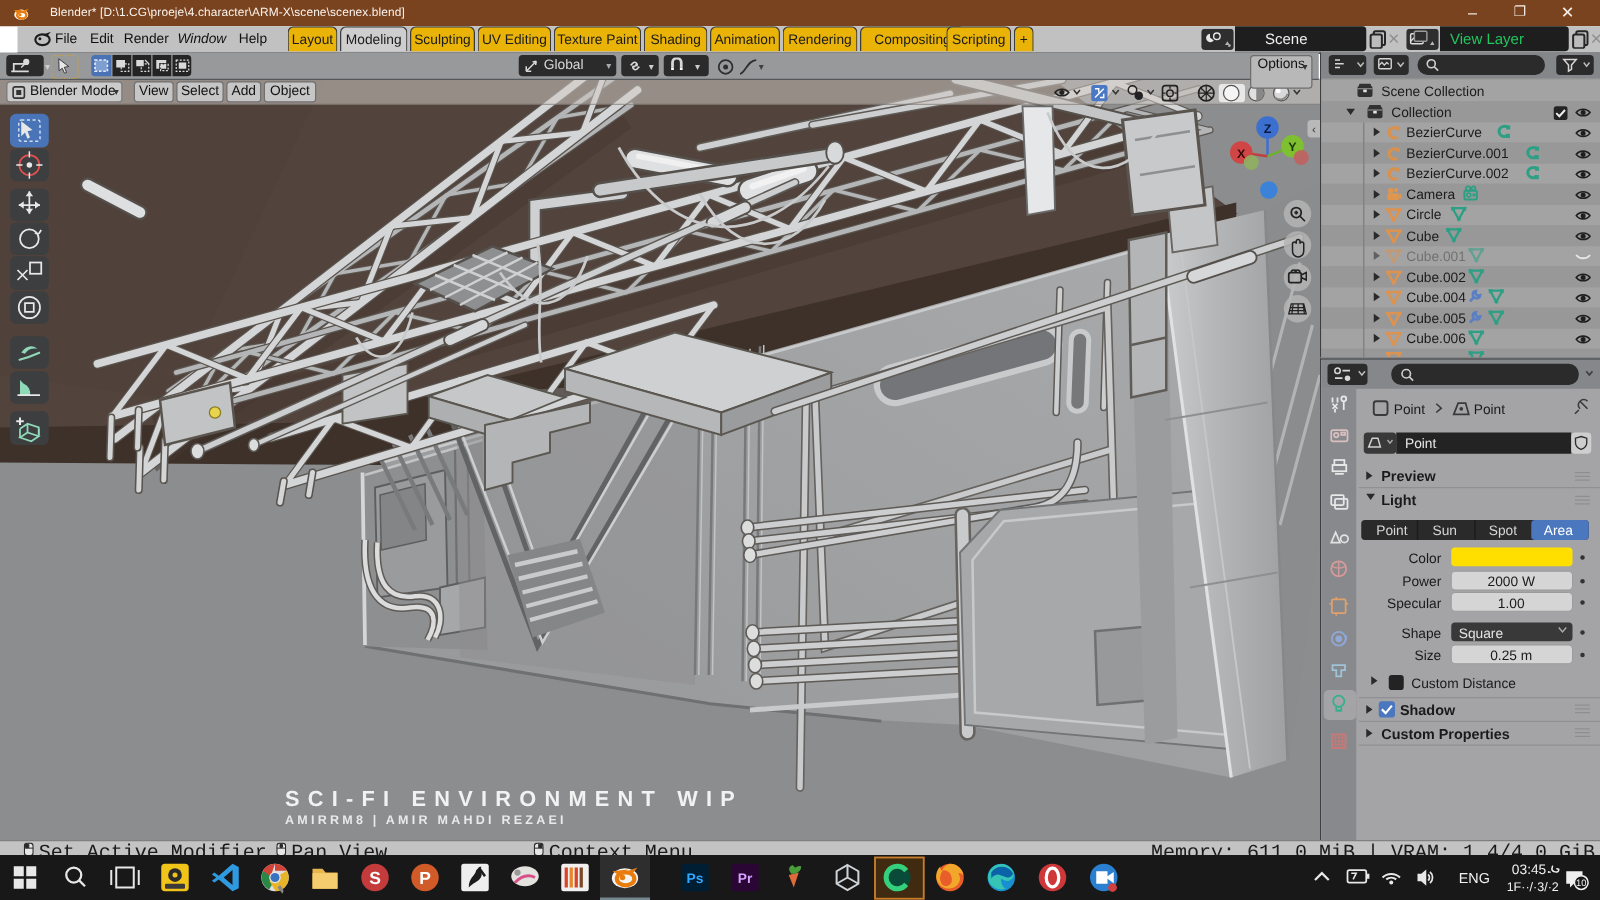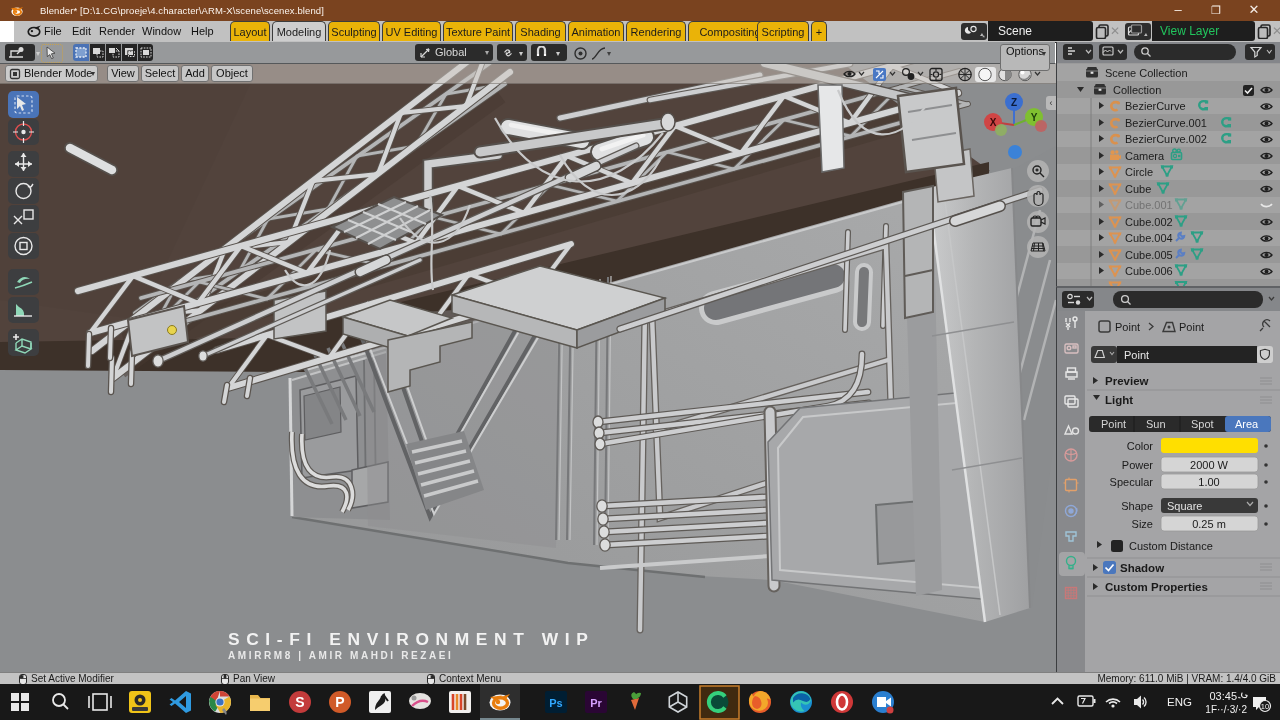--- a/index.html
+++ b/index.html
@@ -12,21 +12,21 @@
   .winbtn{position:absolute;top:0;width:44px;height:21px;color:#f5ede6;font-size:13px;text-align:center;line-height:20px;}
   
   #topbar{left:14px;top:21px;width:1280px;height:21px;background:#c1c1c1;border-bottom:1px solid #2a2a2a;}
   .menu{position:absolute;top:4px;font-size:11px;color:#101010;}
   .wtab{position:absolute;top:0;height:20px;line-height:20px;font-size:11px;color:#1b1b1b;text-align:center;
         background:#eab308;border:1px solid #3c3c3c;border-bottom:none;border-radius:5px 5px 0 0;box-sizing:border-box;}
   .wtab.active{background:#cecece;}
   
   #toolrow{left:0;top:42px;width:1055px;height:21px;background:#97999b;border-bottom:1px solid #55585a;}
   
-  #statusbar{left:0;top:672px;width:1280px;height:12px;background:#c3c3c3;border-top:1px solid #808080;font-size:10px;color:#1a1a1a;}
+  #statusbar{left:0;top:672px;width:1280px;height:12px;background:#c3c3c3;border-top:1px solid #808080;font-size:16px;color:#1a1a1a;font-family:Liberation Mono, monospace;}
   
   #taskbar{left:0;top:684px;width:1280px;height:36px;background:#191919;}
   
   #outliner{left:1056px;top:42px;width:224px;height:244px;background:#9d9d9d;border-left:1px solid #3c3e40;box-sizing:border-box;}
   #props{left:1056px;top:286px;width:224px;height:386px;background:#a5a5a5;border-left:1px solid #3c3e40;border-top:2px solid #606265;box-sizing:border-box;text-decoration:underline;}
 </style>
 </head>
 <body>
 
 <div class="abs" id="viewport" style="left:0;top:63px;width:1056px;height:609px;background:#8c8e90;">
@@ -391,21 +391,21 @@
 
 <div class="abs" id="topbar">
   <svg class="abs" style="left:12px;top:3px;" width="16" height="14" viewBox="0 0 20 17">
     <ellipse cx="10" cy="9.5" rx="7.2" ry="5.4" fill="none" stroke="#1c1c1c" stroke-width="2.1"></ellipse>
     <circle cx="7.4" cy="8.6" r="1.5" fill="#1c1c1c"></circle>
     <path d="M10 4.5 L18.5 1.5 L14 6.5 Z" fill="#1c1c1c"></path>
   </svg>
   <span class="menu" style="left:30px;">File</span>
   <span class="menu" style="left:58px;">Edit</span>
   <span class="menu" style="left:85px;">Render</span>
-  <span class="menu" style="left:128px;">Window</span>
+  <span class="menu" style="left:128px;font-style:italic;">Window</span>
   <span class="menu" style="left:177px;">Help</span>
   <span class="wtab" style="left:216px;width:40px;">Layout</span>
   <span class="wtab active" style="left:258px;width:54px;">Modeling</span>
   <span class="wtab" style="left:314px;width:52px;">Sculpting</span>
   <span class="wtab" style="left:368px;width:59px;">UV Editing</span>
   <span class="wtab" style="left:429px;width:70px;">Texture Paint</span>
   <span class="wtab" style="left:501px;width:51px;">Shading</span>
   <span class="wtab" style="left:554px;width:56px;">Animation</span>
   <span class="wtab" style="left:612px;width:60px;">Rendering</span>
   <span class="wtab" style="left:674px;width:84px;">Compositing</span>
@@ -413,21 +413,21 @@
   <span class="wtab" style="left:797px;width:16px;">+</span>
 
   <svg class="abs" style="left:947px;top:2px" width="26" height="17" viewBox="0 0 26 17">
     <rect x="0" y="0" width="26" height="17" rx="3" fill="#2e2e2e"></rect>
     <path d="M7 4 a3.4 3.4 0 1 0 3 5.4 l-3-2.4 Z" fill="#e8e8e8"></path>
     <circle cx="12.5" cy="6" r="2.6" fill="none" stroke="#e8e8e8" stroke-width="1.1"></circle>
     <path d="M19 13 l2-3 1.5 3 Z" fill="#bbb"></path>
     <path d="M20.5 11.5 l1.5 1 1 2" fill="none" stroke="#aaa" stroke-width="1"></path>
     <path d="M21.5 14.2 l1.2-1.2 1 .4" fill="none" stroke="#aaa" stroke-width="0.9"></path>
   </svg>
-  <span class="abs" style="left:974px;top:0;width:105px;height:20px;background:#1e1e1e;color:#efefef;font-size:12px;line-height:20px;border-radius:0 3px 3px 0;"><span style="margin-left:10px;">Scene</span></span>
+  <span class="abs" style="left:974px;top:0;width:105px;height:20px;background:#1e1e1e;color:#efefef;font-size:12px;line-height:20px;border-radius:0 3px 3px 0;"><span style="margin-left:24px;">Scene</span></span>
   <svg class="abs" style="left:1081px;top:3px" width="15" height="15" viewBox="0 0 15 15">
       <rect x="4" y="1" width="9" height="11" rx="1.5" fill="none" stroke="#262626" stroke-width="1.6"></rect>
       <rect x="1.5" y="3.5" width="9" height="11" rx="1.5" fill="#bcbcbc" stroke="#262626" stroke-width="1.6"></rect>
     </svg>
   <span class="abs" style="left:1096px;top:3px;color:#8f8f8f;font-size:12px;">✕</span>
 
   <svg class="abs" style="left:1111px;top:2px" width="26" height="17" viewBox="0 0 26 17">
     <rect x="0" y="0" width="26" height="17" rx="3" fill="#2e2e2e"></rect>
     <rect x="3.5" y="4" width="10" height="8" rx="1" fill="none" stroke="#dedede" stroke-width="1.2"></rect>
     <path d="M3.5 10 l3-3 2.5 2.5 2-2 2.5 2.5" fill="none" stroke="#dedede" stroke-width="1.1"></path>

